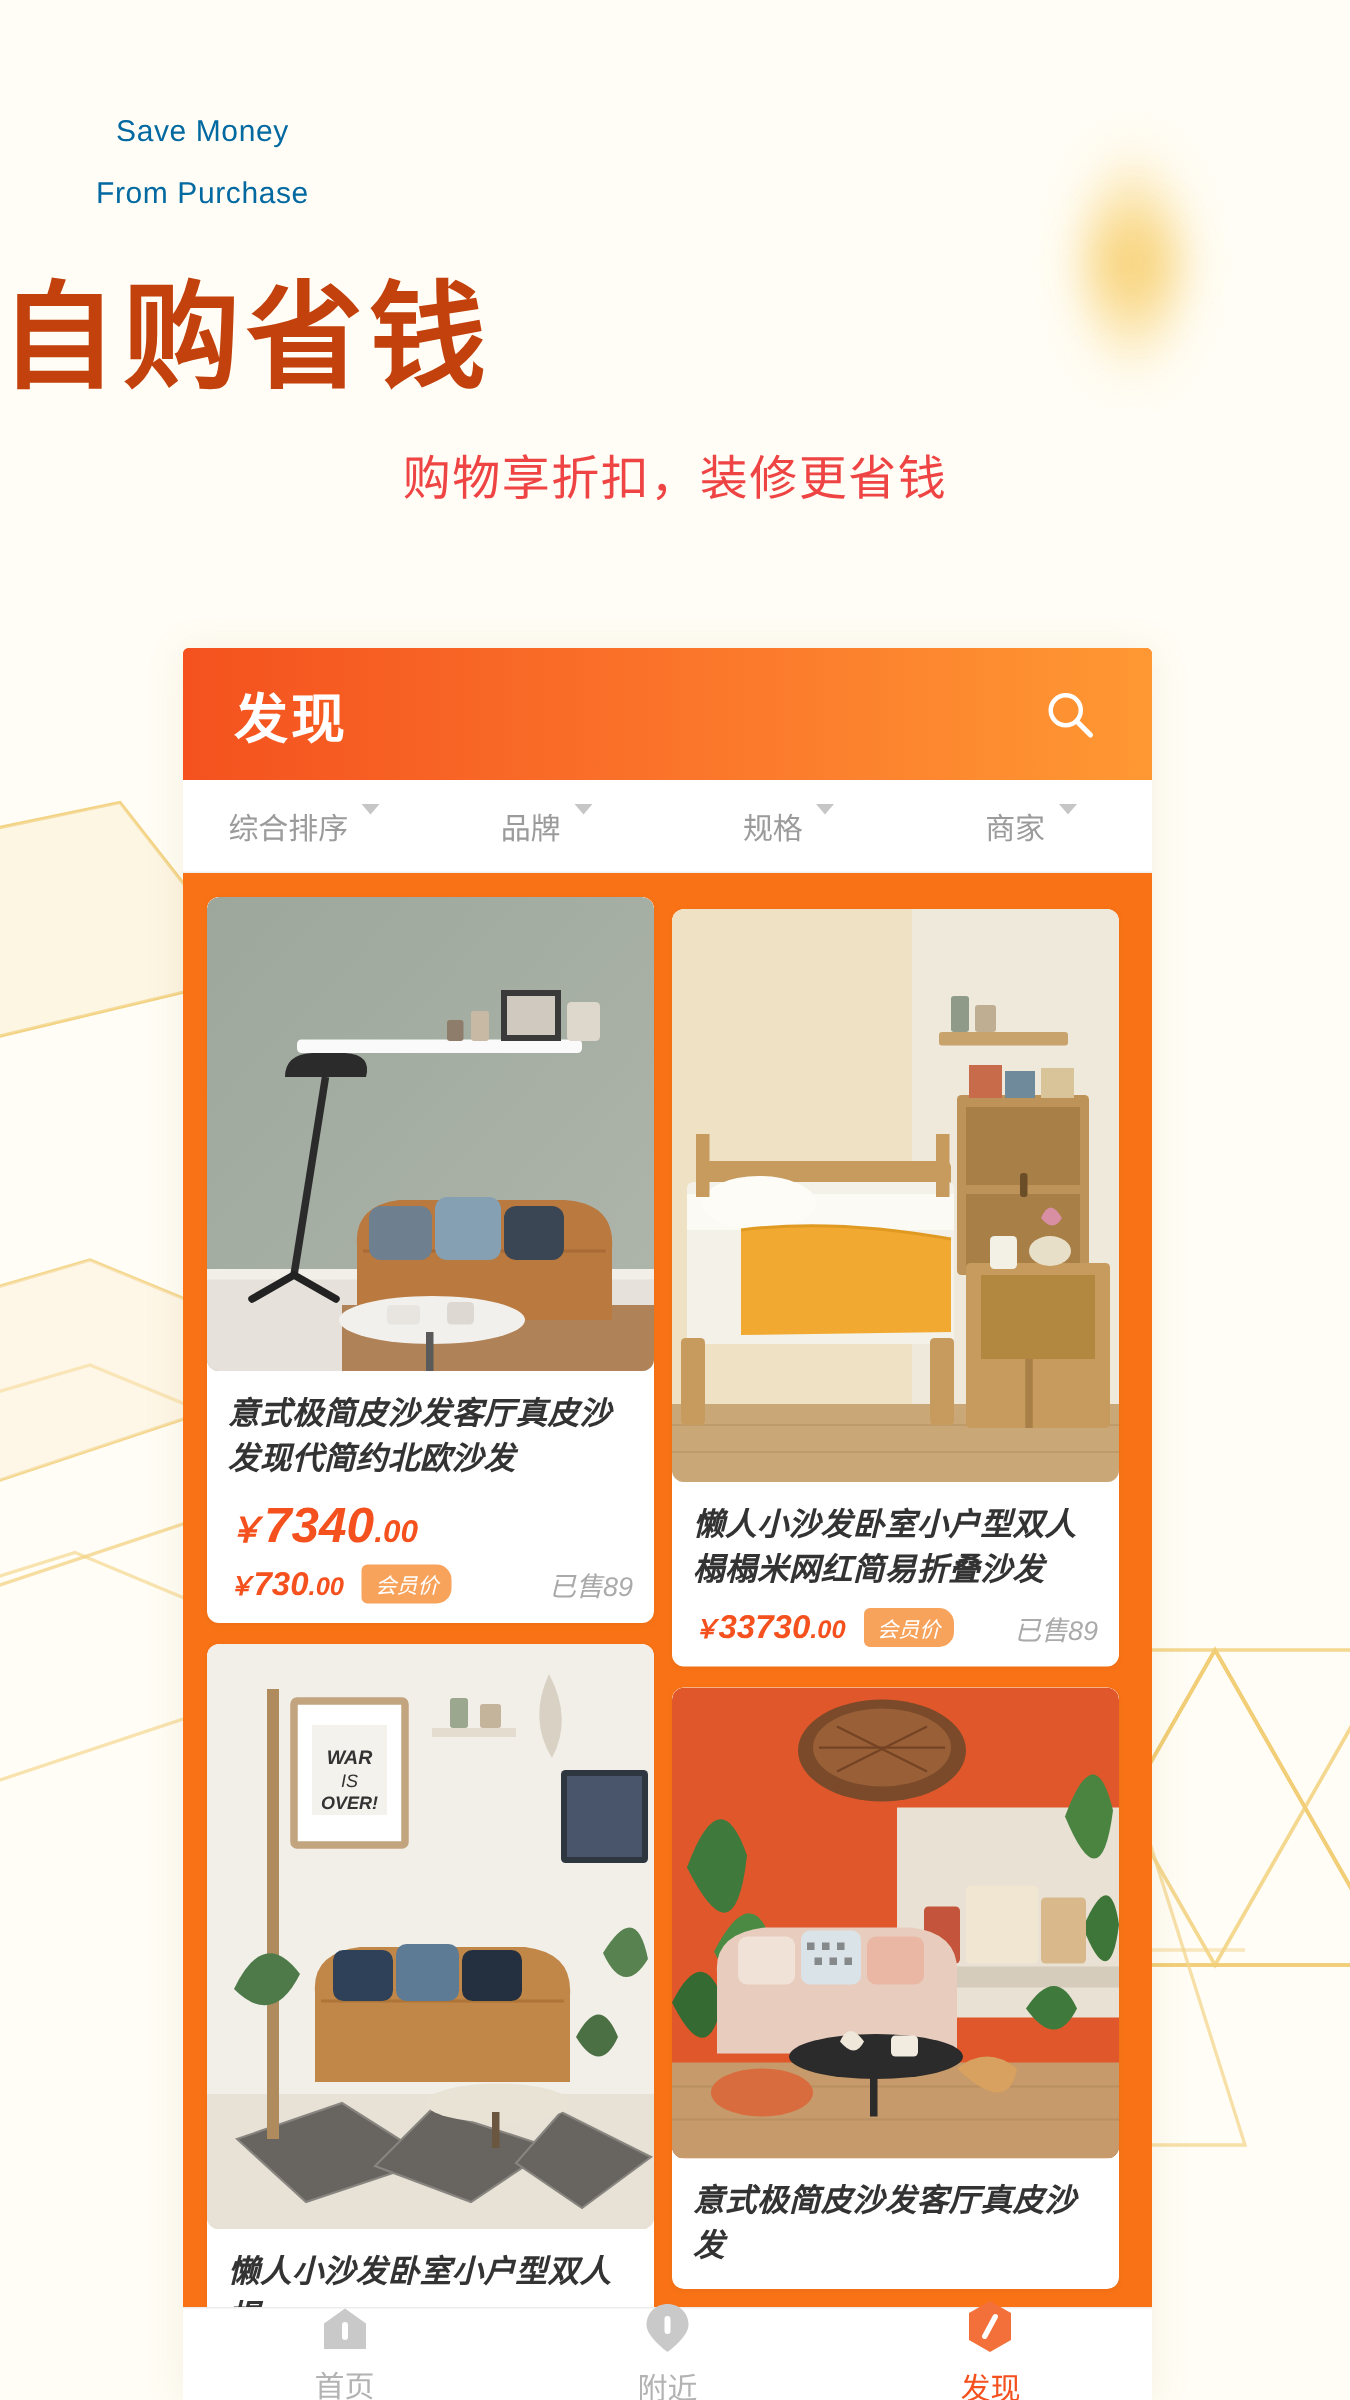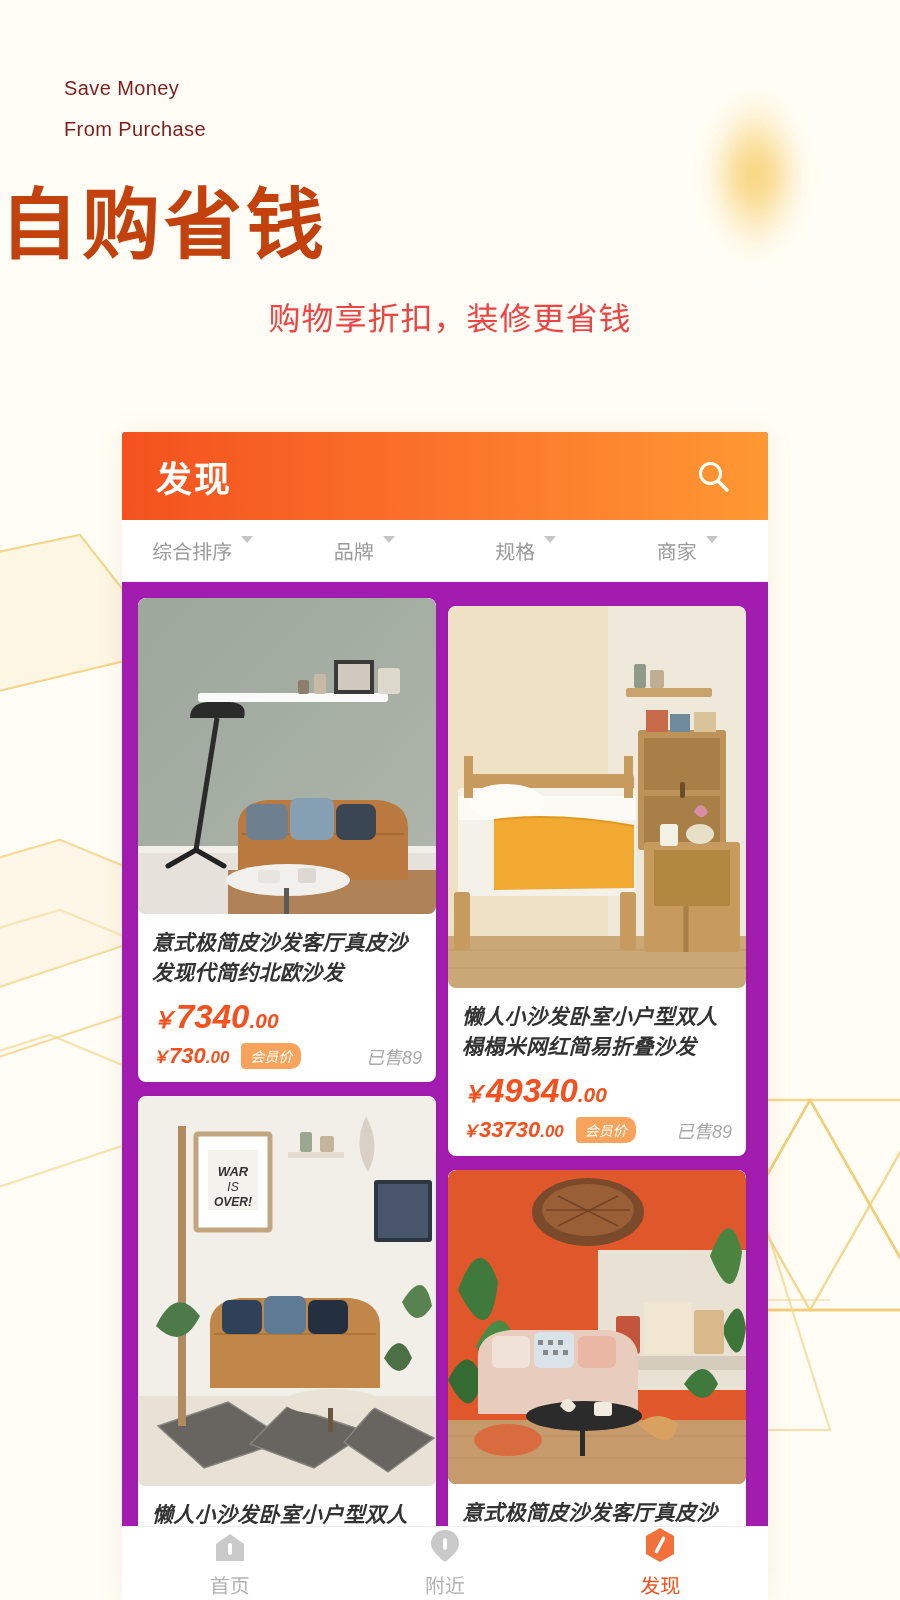--- a/index.html
+++ b/index.html
@@ -32,41 +32,41 @@
     left:700px; top:115px;
     width:110px; height:120px;
     background: radial-gradient(ellipse 50% 50% at 50% 50%, #F6C95F 0%, rgba(250,225,160,0) 70%);
     filter: blur(16px);
     opacity:.7;
   }
 
   
   .eyebrow {
     position:absolute; left:64px; top:68px;
-    color:#7f1d1d; font-size:20px; line-height:41px;
-    letter-spacing:.4px; white-space:pre-line;
+    color:#0369a1; font-size:20px; line-height:41px;
+    letter-spacing:.4px; white-space:pre-line;text-align:center;
   }
   .hero-title {
     position:absolute; left:0; right:0; top:162px;
     text-align:left;
     font-family:"DejaVu Sans","Liberation Sans",sans-serif;
     font-size:78px; font-weight:bold; color:#c2410c;
     letter-spacing:4px;
   }
   .hero-sub {
     position:absolute; left:0; right:0; top:293px;
     text-align:center;
     font-size:32px; color:#ef4444; letter-spacing:1px;
   }
 
   
   .phone {
     position:absolute; left:122px; top:432px;
     width:646px; height:1168px;
-    background:#a21caf;
+    background:#f97316;
     border-radius:4px 4px 0 0;
     overflow:hidden;
     box-shadow:0 2px 26px rgba(180,150,90,.13);
   }
 
   .app-header {
     height:88px;
     background:linear-gradient(90deg,#F4511E 0%,#FA7029 45%,#FF9833 100%);
     display:flex; align-items:center; justify-content:space-between;
     padding:0 32px 0 34px;
@@ -130,21 +130,21 @@
     font-size:14px; padding:3px 9px;
     border-radius:4px 10px 10px 4px;
     white-space:nowrap;
     text-align:center;
   }
   .sold { margin-left:auto; color:#AAAAAA; font-size:18px; white-space:nowrap; }
 
   
   .tabbar {
     position:absolute; left:0; right:0; bottom:0;
-    height:74px; background:#fff;
+    height:62px; background:#fff;
     border-top:1px solid #EDEDED;
     display:flex;
   }
   .tab {
     flex:1; display:flex; flex-direction:column;
     align-items:center; justify-content:center; gap:7px;
   }
   .tab-label { font-size:20px; color:#B3B3B3; }
   .tab.active .tab-label { color:#F4511E; }
   .tab-ico { height:34px; display:flex; align-items:flex-end; }
@@ -363,23 +363,20 @@
             <path d="M46 214 Q108 206 186 220" stroke="#E09A22" stroke-width="2" fill="none"></path>
             <rect x="6" y="286" width="16" height="58" rx="3" fill="#C79B5E"></rect>
             <rect x="172" y="286" width="16" height="58" rx="3" fill="#C79B5E"></rect>
             <rect x="16" y="150" width="9" height="42" fill="#C79B5E"></rect>
             <rect x="176" y="150" width="9" height="42" fill="#C79B5E"></rect>
             <path d="M238 300 q0 40 0 46" stroke="#A77F47" stroke-width="5"></path>
           </g>
         </svg>
         <div class="card-body">
           <div class="card-title">懒人小沙发卧室小户型双人榻榻米网红简易折叠沙发</div>
-          <div class="price-main">
-            <span class="yen">￥</span><span>49340</span><span class="cents">.00</span>
-          </div>
           <div class="price-row">
             <span class="price-member"><span class="yen">￥</span><span>33730</span><span class="cents">.00</span></span>
             <span class="badge">会员价</span>
             <span class="sold">已售89</span>
           </div>
         </div>
       </div>
 
       <div class="card">
         <svg class="card-img" width="298" height="314" viewBox="0 0 298 314">

